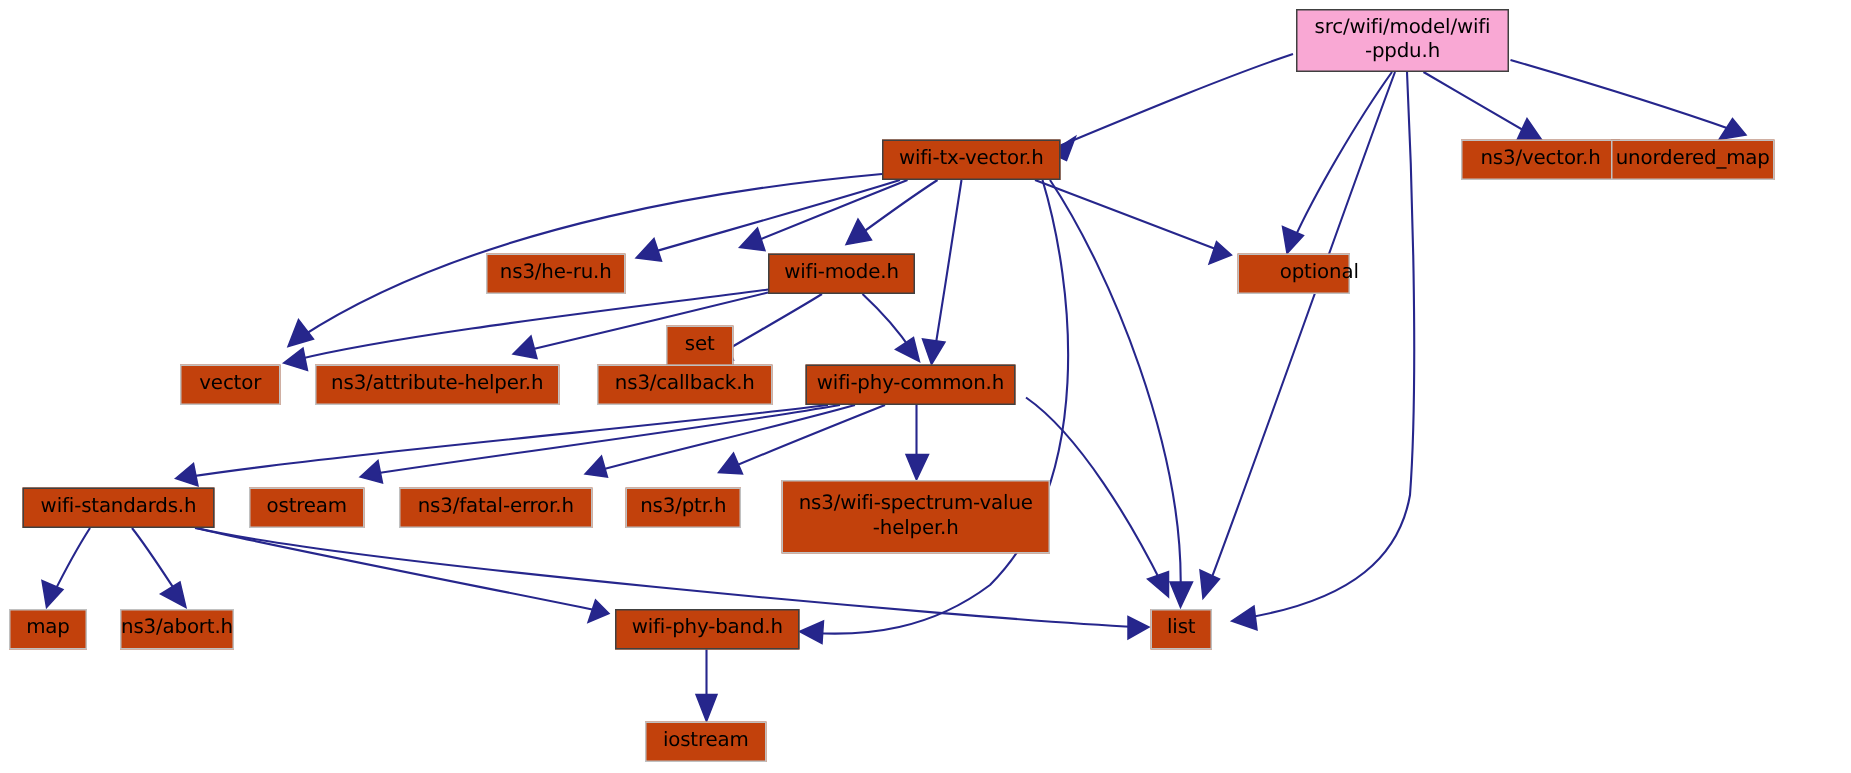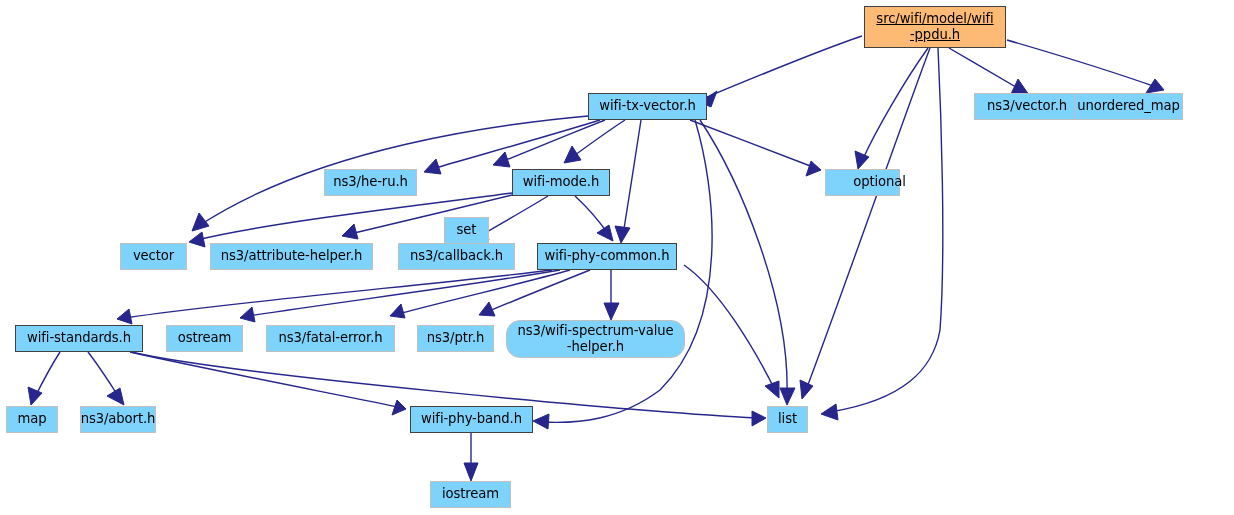--- a/index.html
+++ b/index.html
@@ -25,35 +25,34 @@
     height: 515px;
     pointer-events: none;
   }
   .node {
     position: absolute;
     box-sizing: border-box;
     display: flex;
     align-items: center;
     justify-content: center;
     text-align: center;
-    background: #7dd3fc;
+    background: #c2410c;
     border: 1px solid #c0c0c0;
     color: #000000;
     font-size: 13.2px;
     line-height: 1.22;
     white-space: pre-line;
     letter-spacing: -0.1px;
   }
   .node.emph {
     border: 1.6px solid #404040;
   }
   .node.current {
-    background: #fdba74;
+    background: #f9a8d4;
     border: 1.6px solid #404040;
-    text-decoration: underline;
   }
 </style>
 </head>
 <body>
 
 <div id="graph-canvas">
   <svg id="edge-layer" viewBox="0 0 1234 515">
       <path d="M 862,36 C 820,50 760,75 707,97" fill="none" stroke="#26268c" stroke-width="1.4"></path>
       <polygon points="700,102 717,91 711,107" fill="#26268c" stroke="#26268c" stroke-width="1"></polygon>
       <path d="M 949,48 C 973,62 1000,78 1021,90" fill="none" stroke="#26268c" stroke-width="1.4"></path>
@@ -124,21 +123,21 @@
       <div class="node emph" style="left: 512px; top: 169px; width: 98px; height: 27px;">wifi-mode.h</div>
       <div class="node" style="left: 825px; top: 169px; width: 75px; height: 27px; padding-left: 34px;">optional</div>
       <div class="node" style="left: 120px; top: 243px; width: 67px; height: 27px;">vector</div>
       <div class="node" style="left: 210px; top: 243px; width: 163px; height: 27px;">ns3/attribute-helper.h</div>
       <div class="node" style="left: 398px; top: 243px; width: 117px; height: 27px;">ns3/callback.h</div>
       <div class="node emph" style="left: 537px; top: 243px; width: 140px; height: 27px;">wifi-phy-common.h</div>
       <div class="node emph" style="left: 15px; top: 325px; width: 128px; height: 27px;">wifi-standards.h</div>
       <div class="node" style="left: 166px; top: 325px; width: 77px; height: 27px;">ostream</div>
       <div class="node" style="left: 266px; top: 325px; width: 129px; height: 27px;">ns3/fatal-error.h</div>
       <div class="node" style="left: 417px; top: 325px; width: 77px; height: 27px;">ns3/ptr.h</div>
-      <div class="node" style="left: 506px; top: 320px; width: 179px; height: 38px; border-radius: 14px;">ns3/wifi-spectrum-value
+      <div class="node" style="left: 521px; top: 320px; width: 179px; height: 49px;">ns3/wifi-spectrum-value
 -helper.h</div>
       <div class="node" style="left: 6px; top: 406px; width: 52px; height: 27px;">map</div>
       <div class="node" style="left: 80px; top: 406px; width: 76px; height: 27px;">ns3/abort.h</div>
       <div class="node emph" style="left: 410px; top: 406px; width: 123px; height: 27px;">wifi-phy-band.h</div>
       <div class="node" style="left: 767px; top: 406px; width: 41px; height: 27px;">list</div>
       <div class="node" style="left: 430px; top: 481px; width: 81px; height: 27px;">iostream</div>
     </div>
 </div>
 
 </body></html>

